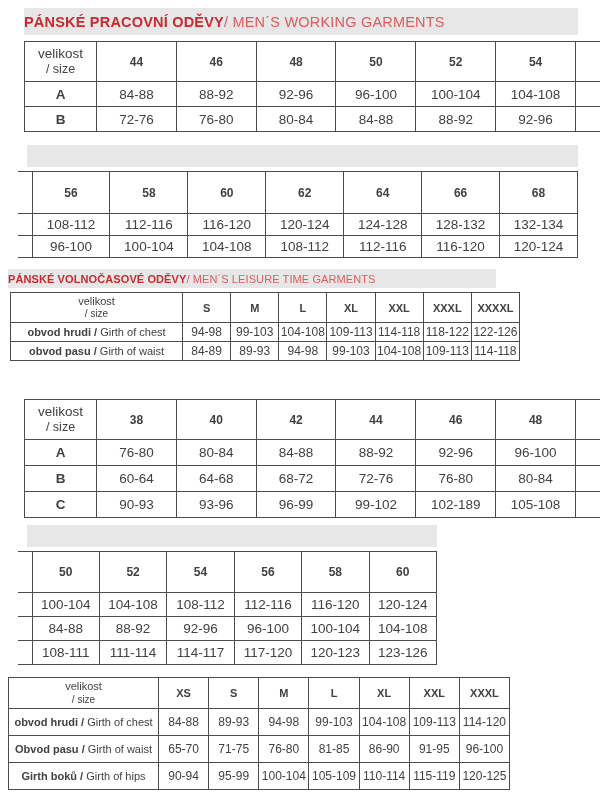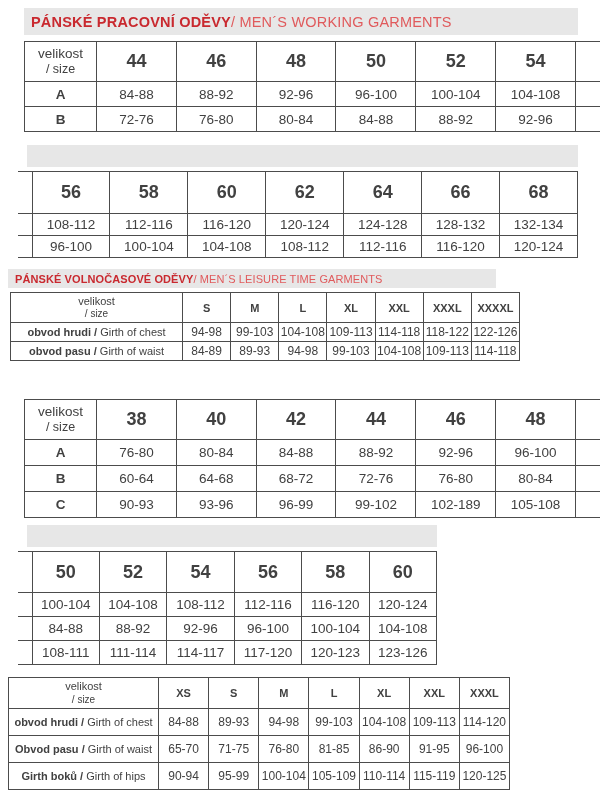--- a/index.html
+++ b/index.html
@@ -3,41 +3,41 @@
 <meta charset="utf-8">
 <style>
   * { margin:0; padding:0; box-sizing:border-box; }
   html, body { width:600px; height:800px; overflow:hidden; background:#ffffff; }
   #page {
     position:relative; width:600px; height:800px;
     font-family:"Liberation Sans", sans-serif; color:#414141; background:#ffffff;
   }
 
   
-  .bar { position:absolute; background:#e7e7e7; display:flex; align-items:center; padding-left:7px; white-space:pre; }
+  .bar { position:absolute; background:#e7e7e7; display:flex; align-items:center; padding-left:0; white-space:pre; }
   .title-cz { color:#c9292f; font-weight:bold; }
   .title-en { color:#e05a5c; font-weight:normal; }
   #bar1, #bar4 { left:24px; width:554px; height:27px; font-size:14.5px; letter-spacing:.2px; }
   #bar1 { top:8px; }
   #bar4 { top:368px; }
   #bar3 { left:8px; top:269px; width:488px; height:19px; font-size:11px; letter-spacing:.1px; }
   #bar2 { left:27px; top:145px; width:551px; height:22px; }
   #bar5 { left:27px; top:525px; width:410px; height:22px; }
 
   
   table { position:absolute; border-collapse:collapse; table-layout:fixed; background:#fff; }
   th, td { border:1.5px solid #4c4c4c; text-align:center; vertical-align:middle; overflow:hidden; padding:0; }
   .hl1 { font-weight:normal; line-height:1.2; }
   .hl2 { font-weight:normal; line-height:1.2; }
   .lb  { font-weight:bold; }
   .ln  { font-weight:normal; }
   .stub { border-left:none !important; }
 
   
-  .big th.size  { font-size:18px; font-weight:bold;margin-left:19px; }
+  .big th.size  { font-size:12px; font-weight:bold;margin-left:19px; }
   .big td.val   { font-size:13.5px; font-weight:normal; }
   .big td.label { font-size:13.5px; font-weight:bold; }
   .big .hl1 { font-size:13.5px; }
   .big .hl2 { font-size:12.5px; }
 
   
   .small th.size  { font-size:11px; font-weight:bold; }
   .small td.val   { font-size:12px; }
   .small td.label { font-size:11px; font-weight:normal; }
   .small .hl1 { font-size:11px; }

